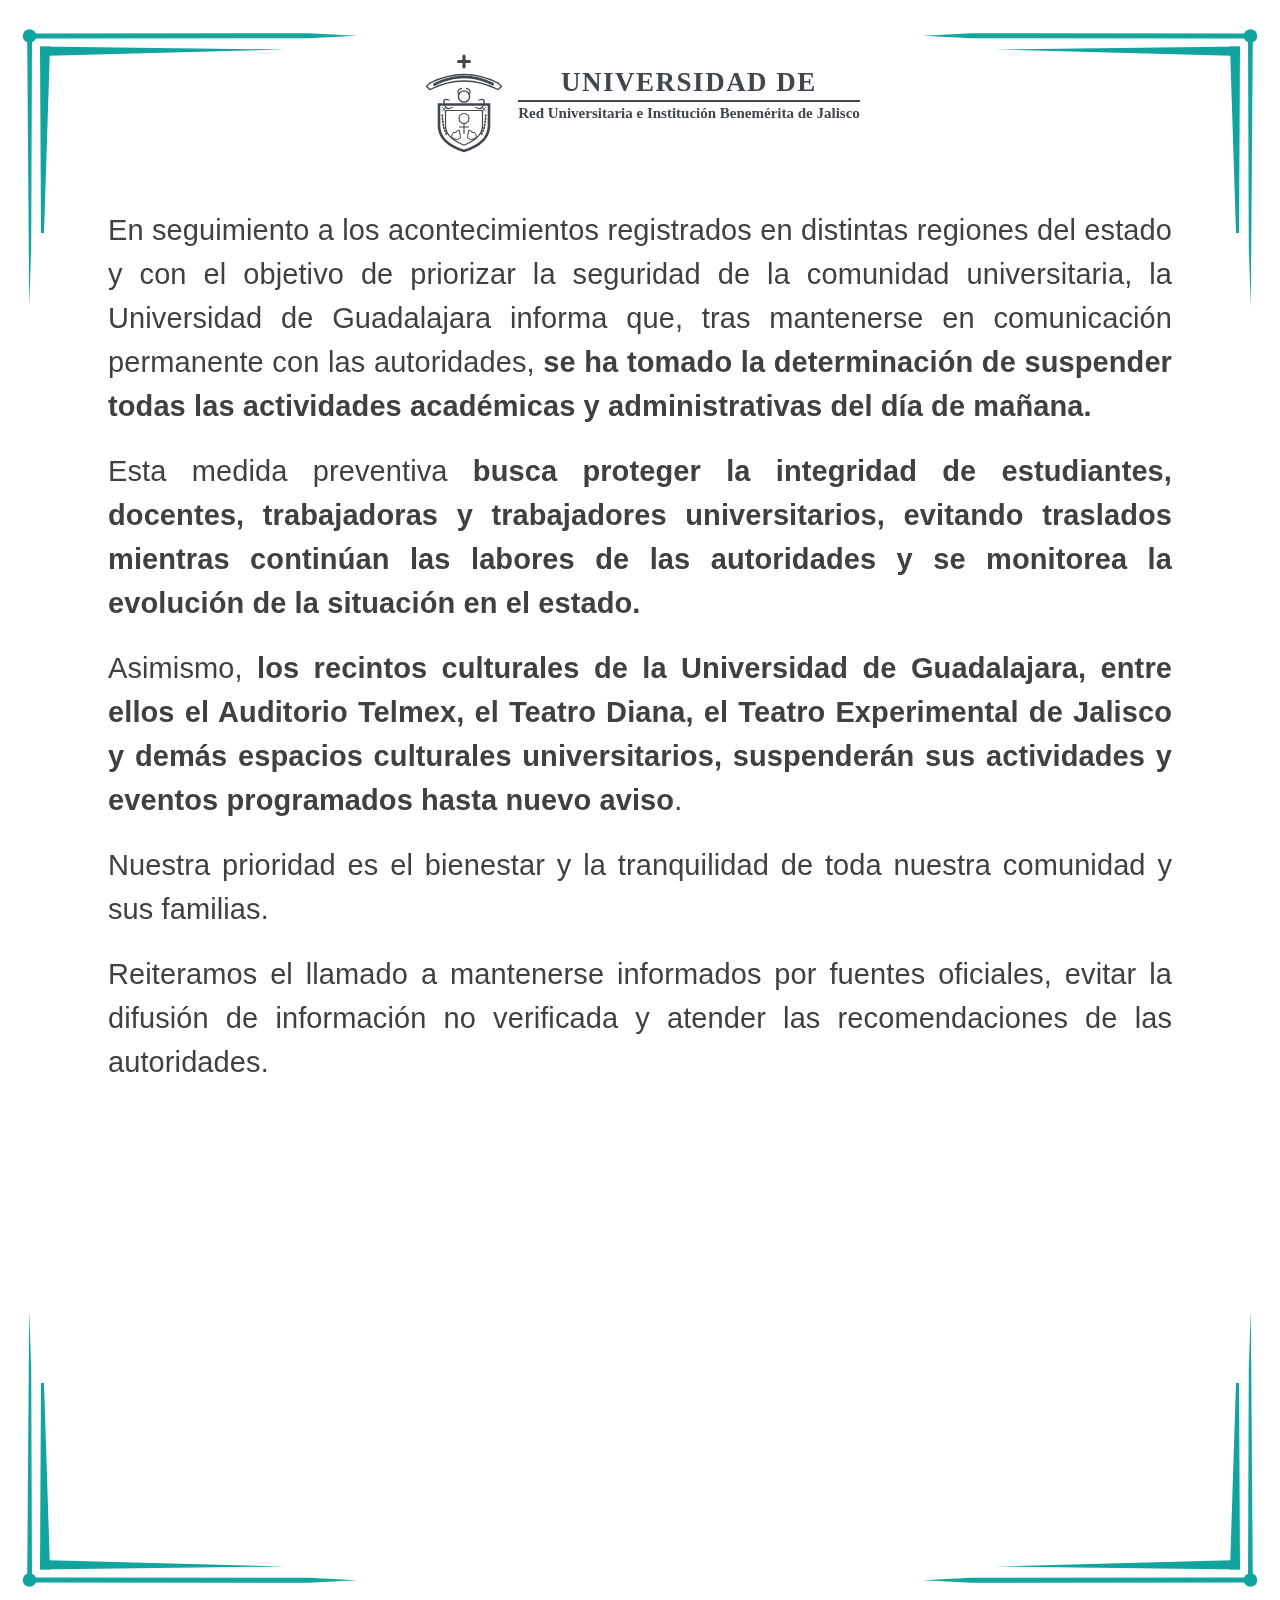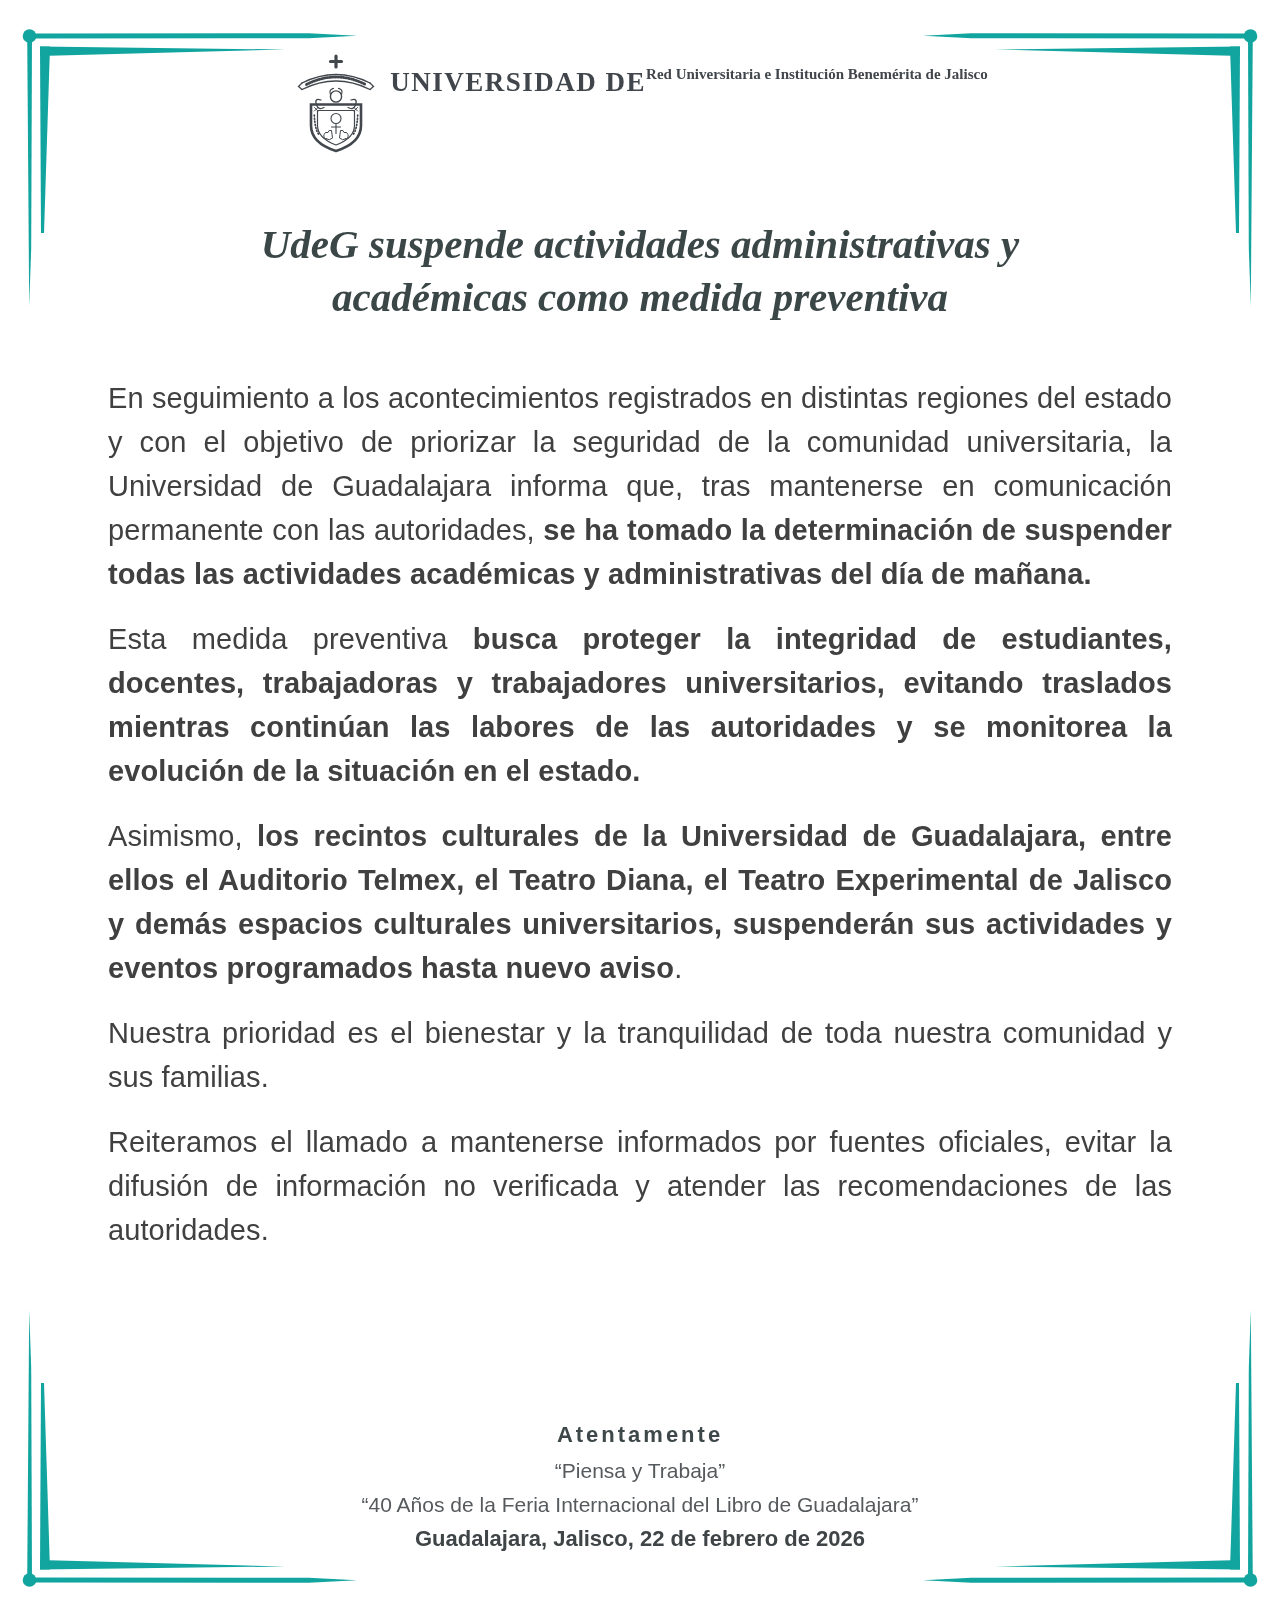--- a/index.html
+++ b/index.html
@@ -22,21 +22,21 @@
   .corner.br { bottom: 7px; right: 19px; transform: scale(-1,-1); }
 
   
   .letterhead {
     padding-top: 52px;
     display: flex;
     justify-content: center;
   }
   .logo-row { display: flex; align-items: flex-start; gap: 10px; }
   .crest { flex: 0 0 auto; margin-top: 2px; }
-  .logo-text { display: flex; flex-direction: row; align-items: center; color: #40464b; }
+  .logo-text { display: flex; flex-direction: column; align-items: center; color: #40464b; }
   .logo-line1 {
     font-family: "Liberation Serif", serif;
     font-size: 27px; font-weight: 600; letter-spacing: 1.5px; line-height: 1.05;
     margin-top: 16px; white-space: nowrap;
   }
   .logo-line2 {
     font-family: "Liberation Serif", serif;
     font-size: 33px; font-weight: 600; letter-spacing: 3px; line-height: 1.05;
     white-space: nowrap;
   }
@@ -165,33 +165,23 @@
         <path d="M22.3 61 q0.5 14 4.5 19.5 M65.7 61 q-0.5 14 -4.5 19.5" stroke-width="1.7" stroke-dasharray="1 2.1"></path>
       </svg>
       <div class="logo-text">
         <div class="logo-line1">UNIVERSIDAD DE</div>
         <div class="logo-rule"></div>
         <div class="logo-tagline">Red Universitaria e Institución Benemérita de Jalisco</div>
       </div>
     </div>
   </header>
 
-  <h1 class="doc-title">
-    <div>UdeG suspende actividades administrativas y</div>
-    <div>académicas como medida preventiva</div>
-  </h1>
 
   <section class="body-copy">
       <p class="para"><span>En seguimiento a los acontecimientos registrados en distintas regiones del estado y con el objetivo de priorizar la seguridad de la comunidad universitaria, la Universidad de Guadalajara informa que, tras mantenerse en comunicación permanente con las autoridades, </span><span class="b">se ha tomado la determinación de suspender todas las actividades académicas y administrativas del día de mañana.</span></p>
       <p class="para"><span>Esta medida preventiva </span><span class="b">busca proteger la integridad de estudiantes, docentes, trabajadoras y trabajadores universitarios, evitando traslados mientras continúan las labores de las autoridades y se monitorea la evolución de la situación en el estado.</span></p>
       <p class="para"><span>Asimismo, </span><span class="b">los recintos culturales de la Universidad de Guadalajara, entre ellos el Auditorio Telmex, el Teatro Diana, el Teatro Experimental de Jalisco y demás espacios culturales universitarios, suspenderán sus actividades y eventos programados hasta nuevo aviso</span><span>.</span></p>
       <p class="para"><span>Nuestra prioridad es el bienestar y la tranquilidad de toda nuestra comunidad y sus familias.</span></p>
       <p class="para"><span>Reiteramos el llamado a mantenerse informados por fuentes oficiales, evitar la difusión de información no verificada y atender las recomendaciones de las autoridades.</span></p>
     </section>
 
-  <footer class="footer">
-    <div class="salutation">Atentamente</div>
-    <div class="motto">“Piensa y Trabaja”</div>
-    <div class="anniversary">“40 Años de la Feria Internacional del Libro de Guadalajara”</div>
-    <div class="dateline">Guadalajara, Jalisco, 22 de febrero de 2026</div>
-  </footer>
 
 </div>
 
 </body></html>

